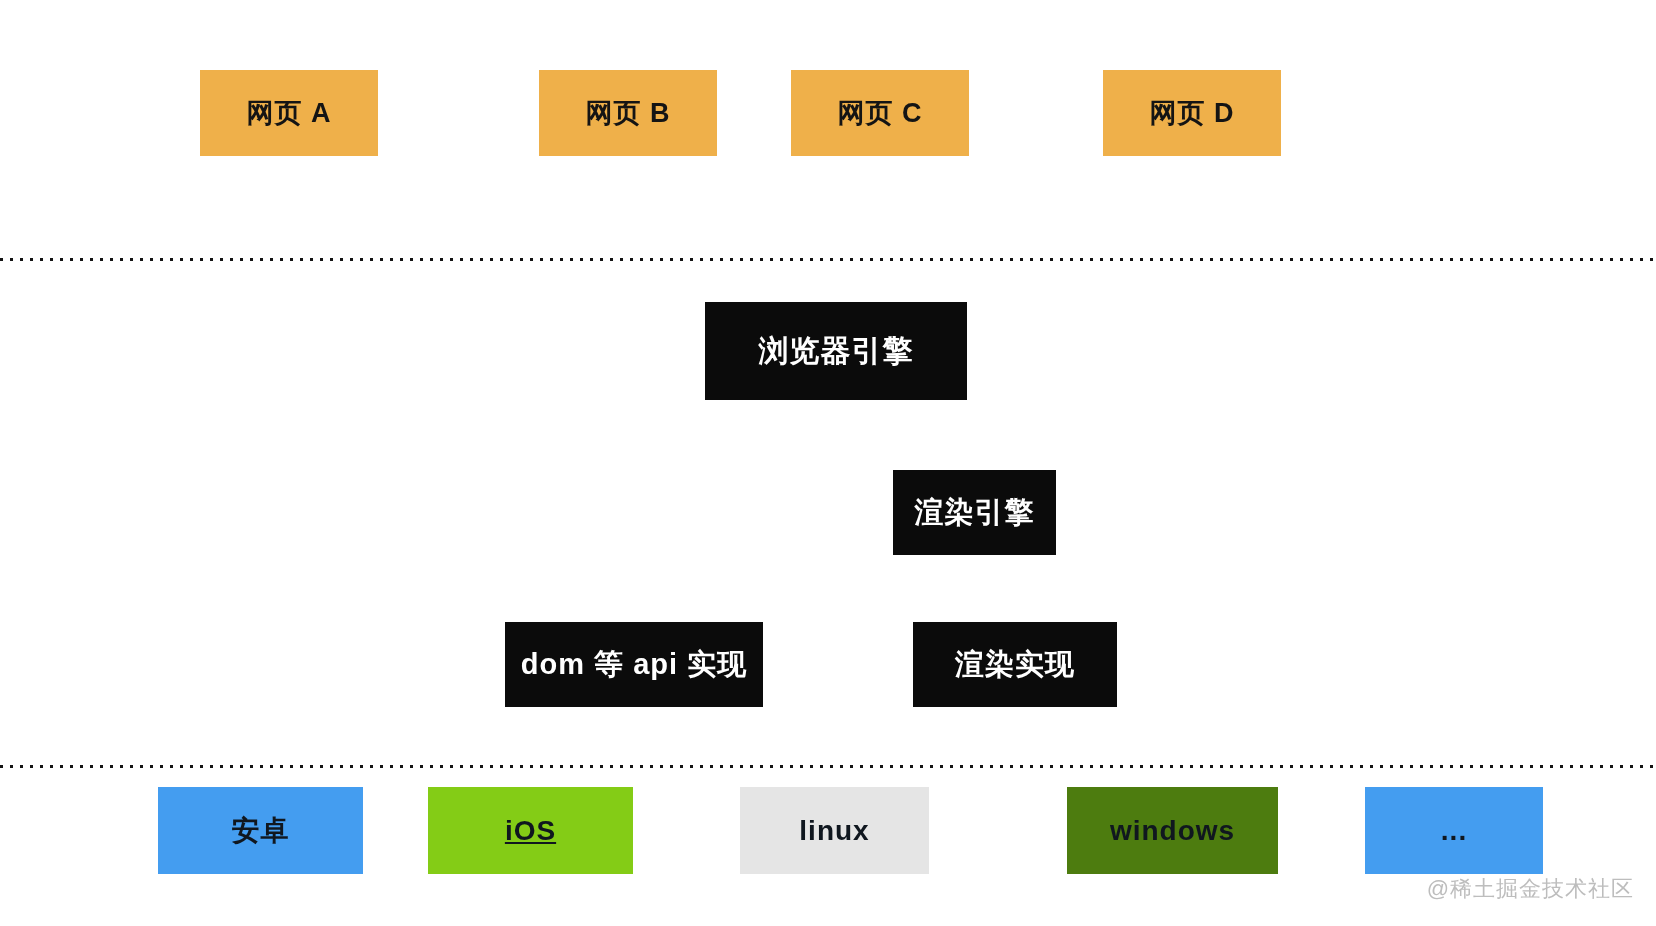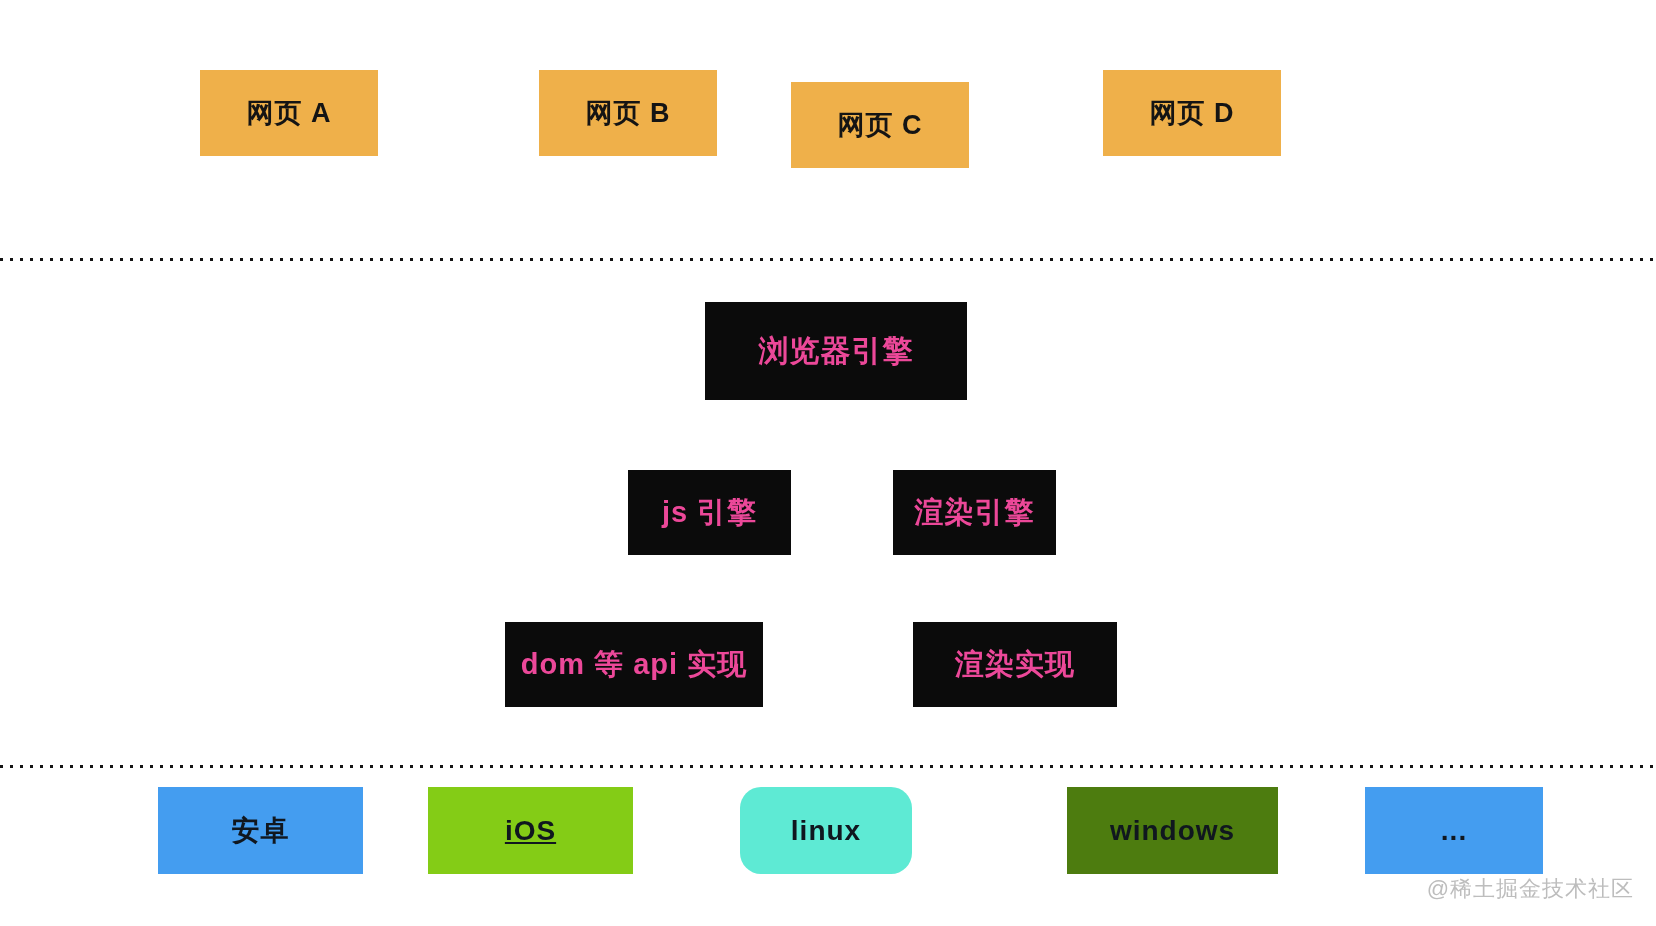--- a/index.html
+++ b/index.html
@@ -22,21 +22,21 @@
     justify-content: center;
     font-weight: bold;
     box-sizing: border-box;
     letter-spacing: 1px;
   }
   .webpage-node {
     font-size: 27px;
     color: #141414;
   }
   .engine-node {
-    color: #ec4899;
+    color: #ffffff;
     font-size: 29px;
   }
   .platform-node {
     font-size: 28px;
     color: #10171f;
   }
   .dotted-line {
     position: absolute;
     left: 0;
     width: 1656px;
@@ -56,56 +56,53 @@
 <body>
 
 <div id="canvas">
 
   <div class="node webpage-node" style="left: 200px; top: 70px; width: 178px; height: 86px; background-color: rgb(239, 176, 74);">
     <span>网页 A</span>
   </div>
   <div class="node webpage-node" style="left: 503px; top: 70px; width: 178px; height: 86px; background-color: rgb(239, 176, 74); margin-left: 36px;">
     <span>网页 B</span>
   </div>
-  <div class="node webpage-node" style="left: 791px; top: 70px; width: 178px; height: 86px; background-color: rgb(239, 176, 74); margin-top: 12px;">
+  <div class="node webpage-node" style="left: 791px; top: 70px; width: 178px; height: 86px; background-color: rgb(239, 176, 74);">
     <span>网页 C</span>
   </div>
   <div class="node webpage-node" style="left: 1103px; top: 70px; width: 178px; height: 86px; background-color: rgb(239, 176, 74);">
     <span>网页 D</span>
   </div>
 
   <div class="dotted-line" style="top:258px;"></div>
 
   <div class="node engine-node" style="left: 705px; top: 302px; width: 262px; height: 98px; font-size: 30px; background-color: rgb(11, 11, 11);">
     <span>浏览器引擎</span>
   </div>
 
-  <div class="node engine-node" style="left: 628px; top: 470px; width: 163px; height: 85px; background-color: rgb(11, 11, 11);">
-    <span>js 引擎</span>
-  </div>
   <div class="node engine-node" style="left: 893px; top: 470px; width: 163px; height: 85px; background-color: rgb(11, 11, 11);">
     <span>渲染引擎</span>
   </div>
 
   <div class="node engine-node" style="left: 505px; top: 622px; width: 258px; height: 85px; background-color: rgb(11, 11, 11);">
     <span>dom 等 api 实现</span>
   </div>
   <div class="node engine-node" style="left: 913px; top: 622px; width: 204px; height: 85px; background-color: rgb(11, 11, 11);">
     <span>渲染实现</span>
   </div>
 
   <div class="dotted-line" style="top:765px;"></div>
 
   <div class="node platform-node" style="left: 158px; top: 787px; width: 205px; height: 87px; background-color: rgb(68, 157, 240);">
     <span>安卓</span>
   </div>
   <div class="node platform-node" style="left: 428px; top: 787px; width: 205px; height: 87px; background-color: #84cc16; text-decoration: underline;">
     <span>iOS</span>
   </div>
-  <div class="node platform-node" style="left: 740px; top: 787px; width: 172px; height: 87px; background-color: #5eead4; border-radius: 21px;">
+  <div class="node platform-node" style="left: 740px; top: 787px; width: 189px; height: 87px; background-color: #e5e5e5;">
     <span>linux</span>
   </div>
   <div class="node platform-node" style="left: 1067px; top: 787px; width: 211px; height: 87px; background-color: #4d7c0f;">
     <span>windows</span>
   </div>
   <div class="node platform-node" style="left: 1365px; top: 787px; width: 178px; height: 87px; background-color: rgb(68, 157, 240);">
     <span>...</span>
   </div>
 
   <div class="watermark" style="color: rgb(189, 189, 189);">@稀土掘金技术社区</div>

